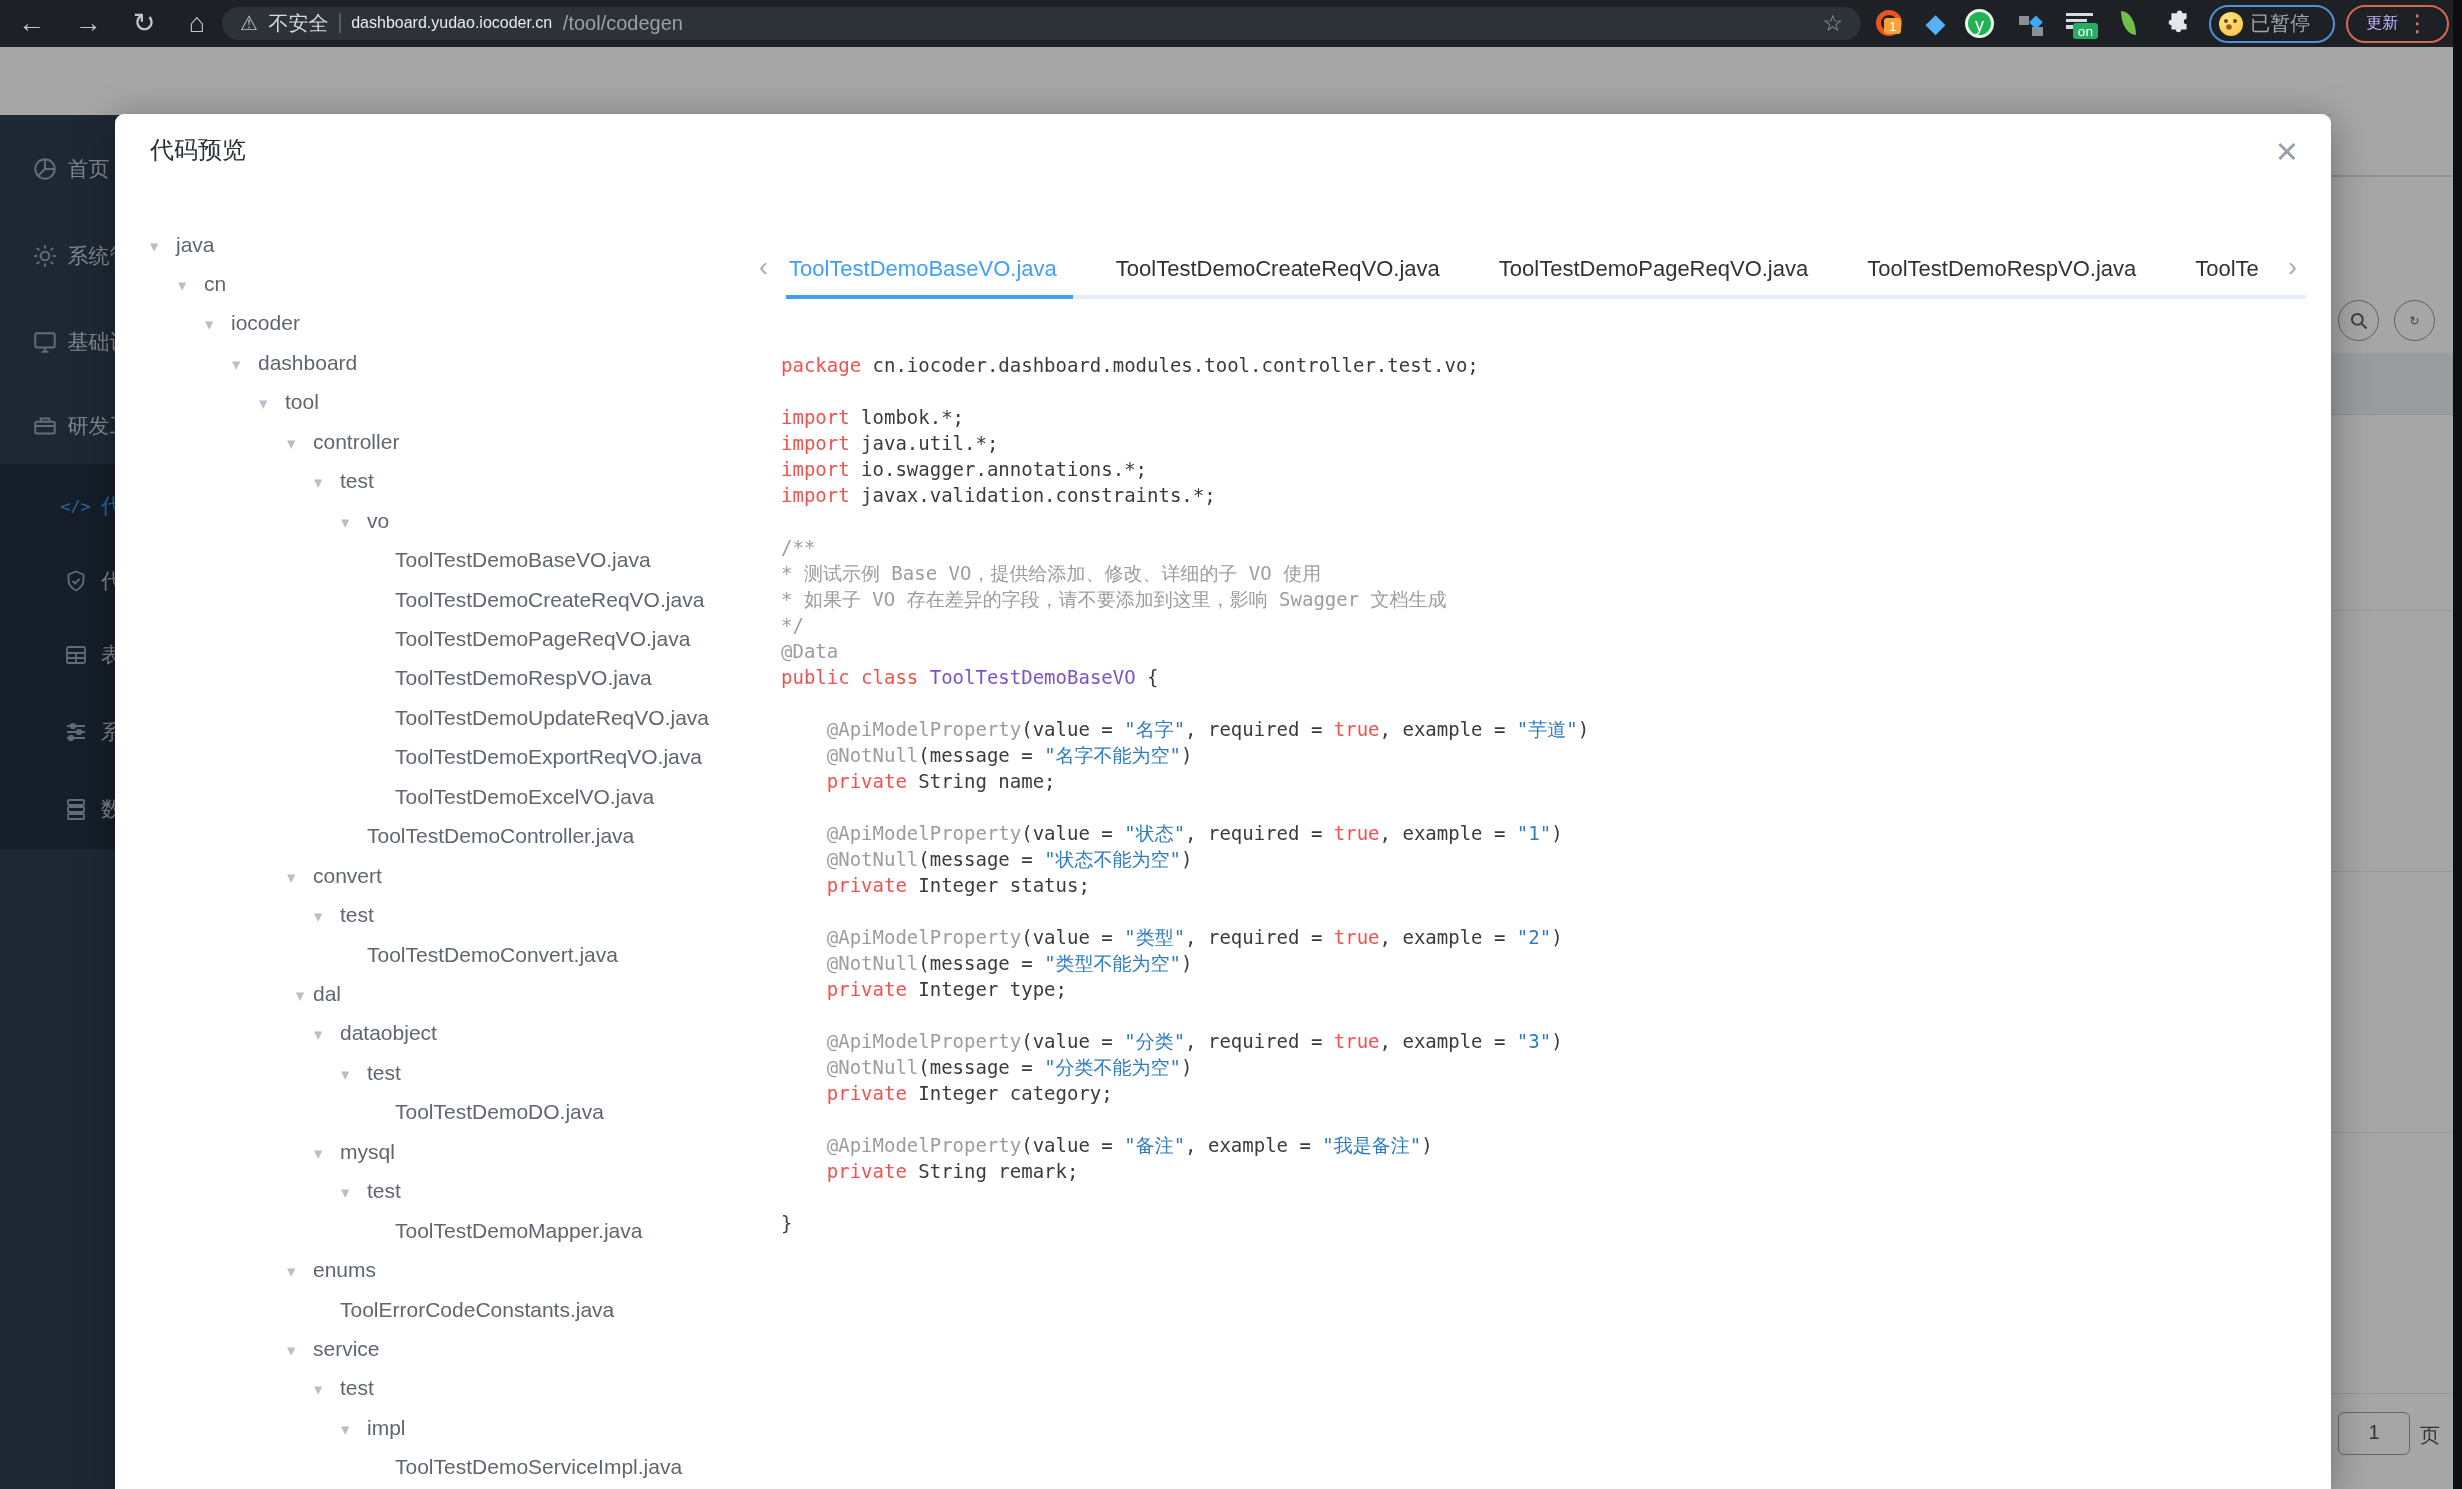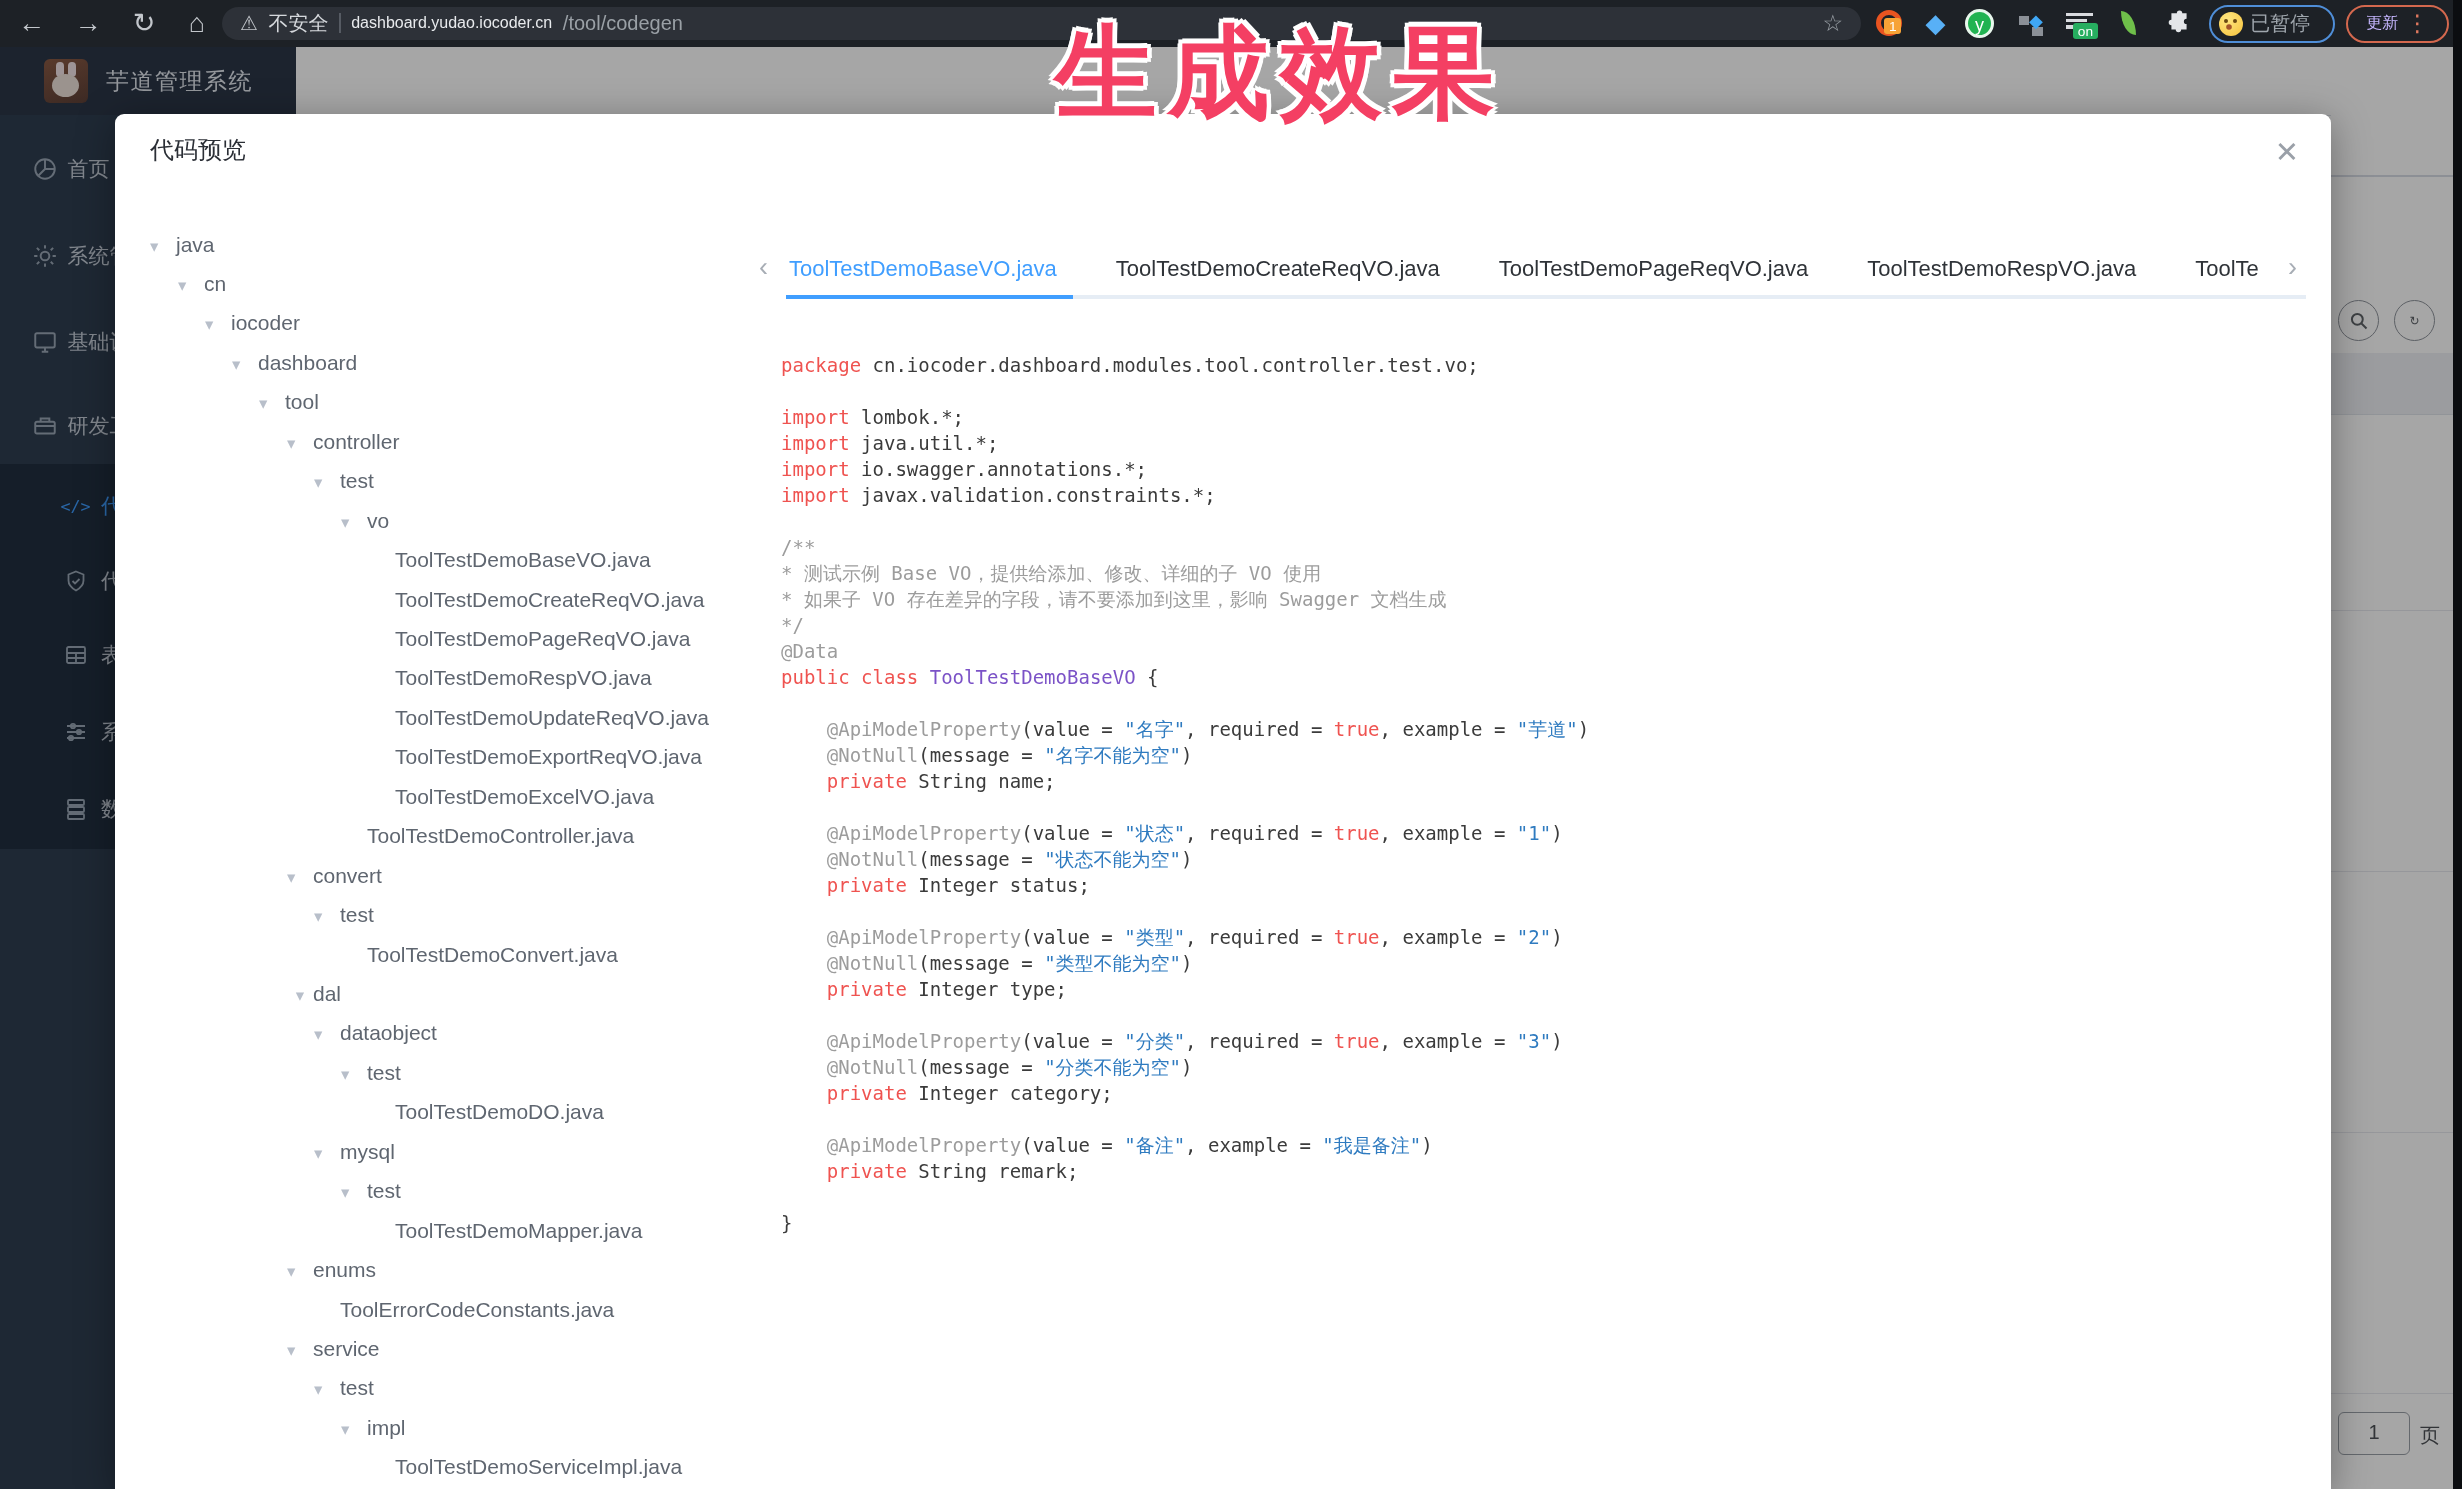--- a/index.html
+++ b/index.html
@@ -151,24 +151,20 @@
       <div class="face"></div>
       <span>已暂停</span>
     </div>
     <div id="pill-update" class="abs">
       <span>更新</span>
       <span class="dots">⋮</span>
     </div>
   </div>
 
   <div id="app-header" class="abs"></div>
-  <div id="logo-band" class="abs">
-    <div id="logo-avatar"></div>
-    <span id="logo-title">芋道管理系统</span>
-  </div>
   <div id="hamburger" class="abs">
       <i></i>
       <i></i>
       <i></i>
     </div>
   <div id="breadcrumb" class="abs">
     <span>首页</span>
     <span class="sep">/</span>
     <span>研发工具</span>
     <span class="sep">/</span>
@@ -401,15 +397,14 @@
 <span class="c-pl">    </span><span class="c-kw">private</span><span class="c-pl"> Integer category;</span>
 
 <span class="c-pl">    </span><span class="c-meta">@ApiModelProperty</span><span class="c-pl">(value = </span><span class="c-str">"备注"</span><span class="c-pl">, example = </span><span class="c-str">"我是备注"</span><span class="c-pl">)</span>
 <span class="c-pl">    </span><span class="c-kw">private</span><span class="c-pl"> String remark;</span>
 
 <span class="c-pl">}</span>
 </pre>
 
   <div id="edge-strip" class="abs"></div>
 
-  <div id="annotation" class="abs">生成效果</div>
 </div>
 
 
 </body></html>

